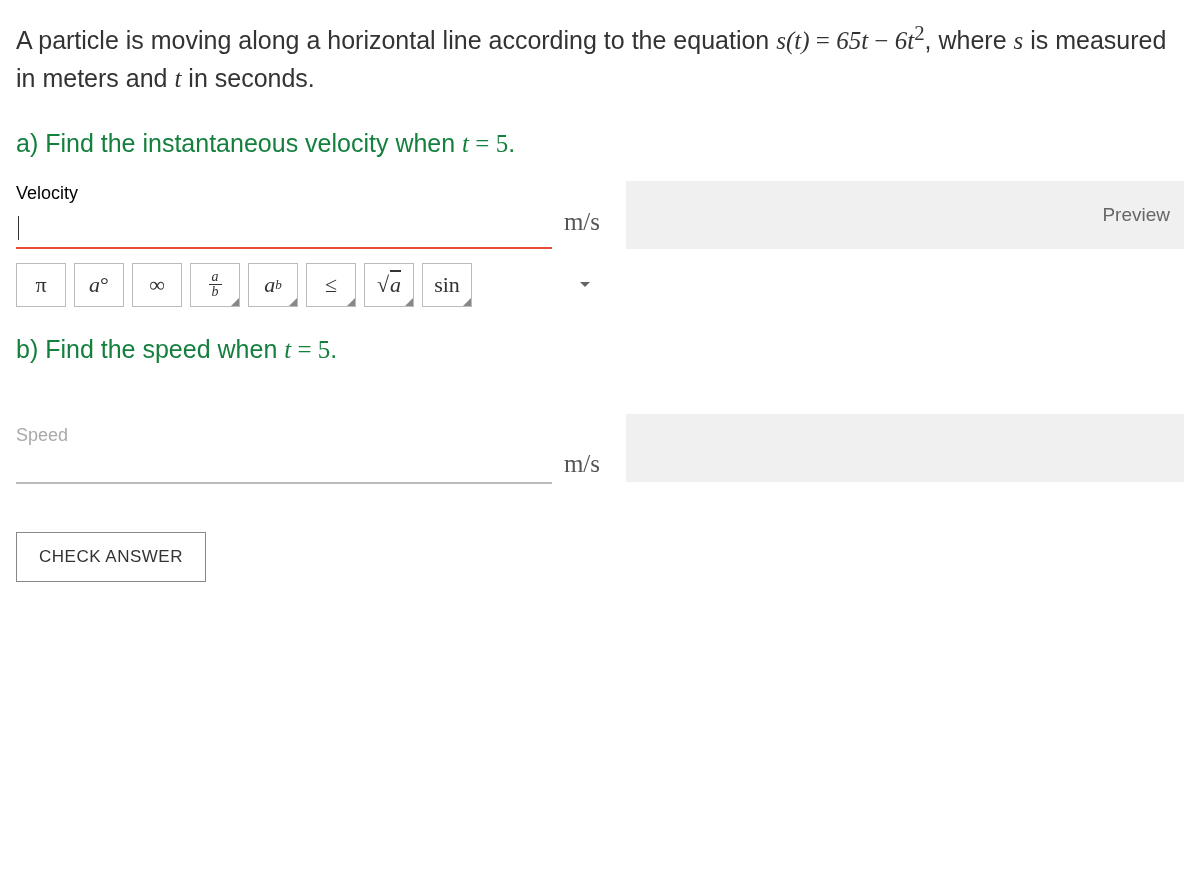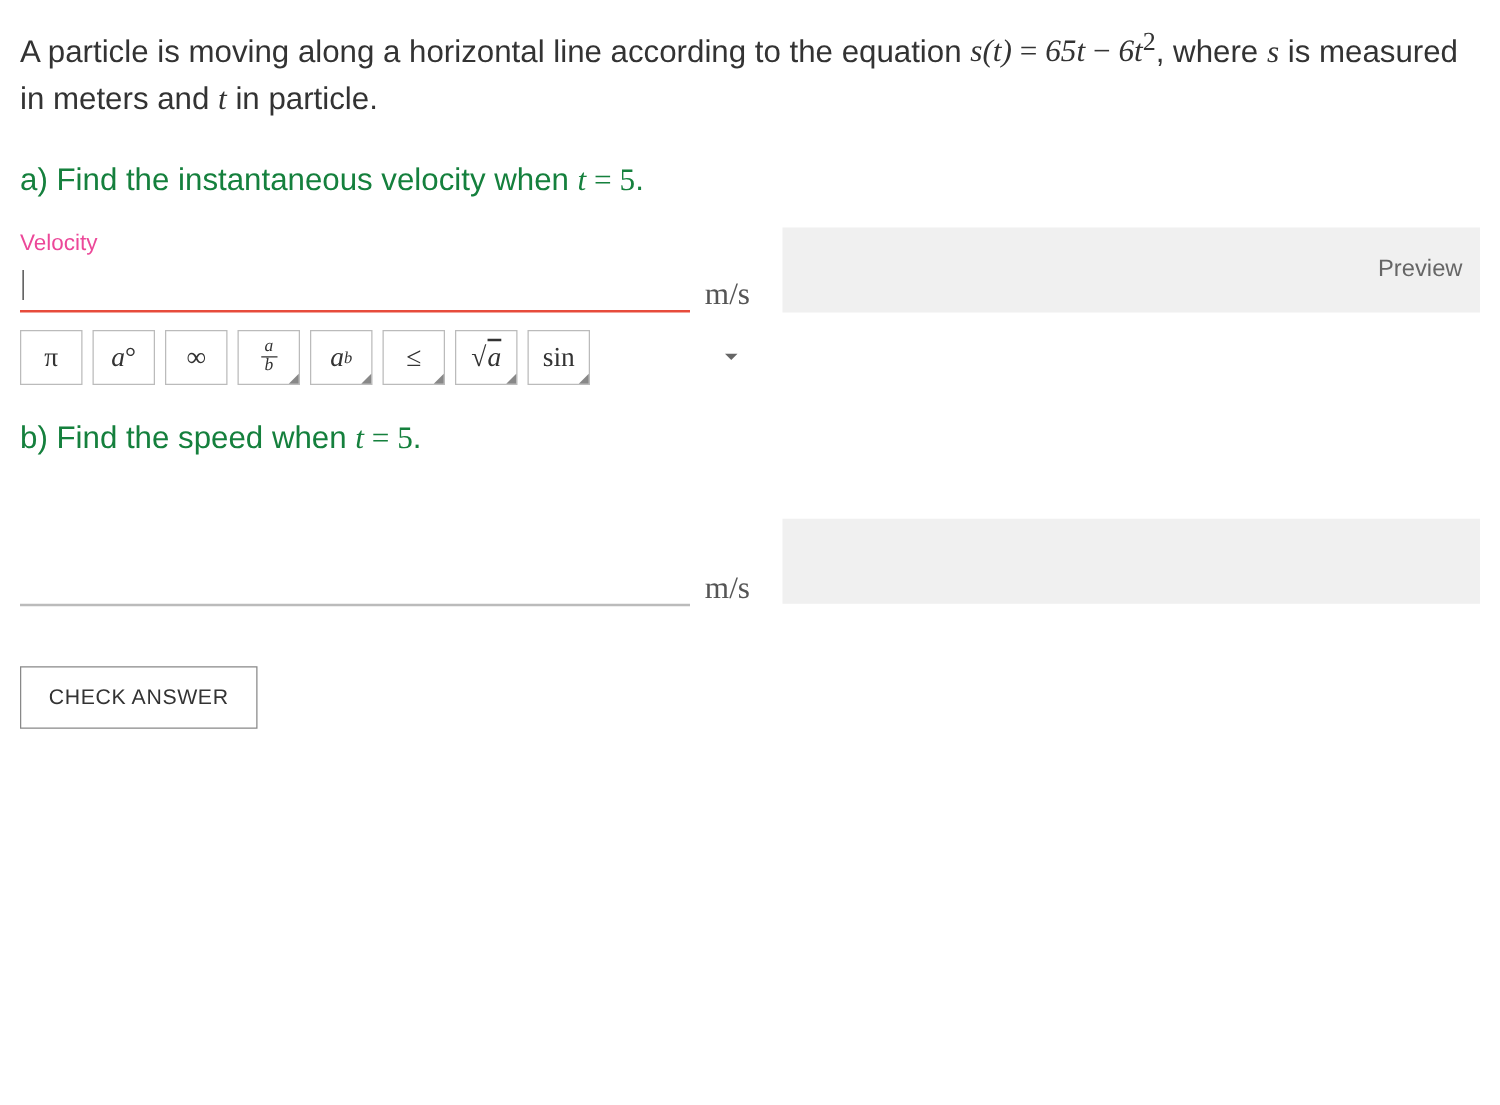--- a/index.html
+++ b/index.html
@@ -42,24 +42,24 @@
   }
   .input-block {
     width: 584px;
     position: relative;
   }
   .field-label {
     font-size: 18px;
     margin-bottom: 4px;
     color: #aaa;
   }
-  .field-label.error { color: #ec4899; }
+  .field-label.error { color: #000000; }
   .input-line {
     display: flex;
-    align-items: flex-end;
+    align-items: flex-start;
     gap: 12px;
   }
   .text-input {
     flex: 1;
     border: none;
     border-bottom: 2px solid #bbb;
     font-size: 25px;
     padding: 4px 2px 6px 2px;
     outline: none;
     color: #333;
@@ -149,21 +149,21 @@
   }
 </style>
 </head>
 <body>
 
 
 
 
 <div class="problem-text">
   <span>A particle is moving along a horizontal line according to the equation </span>
-  <span class="math"><i>s</i>(<i>t</i>) <span class="mathrm">=</span> 65<i>t</i> <span class="mathrm">−</span> 6<i>t</i><sup class="mathrm">2</sup></span><span>, where </span><span class="math">s</span><span> is measured in meters and </span><span class="math">t</span><span> in particle.</span>
+  <span class="math"><i>s</i>(<i>t</i>) <span class="mathrm">=</span> 65<i>t</i> <span class="mathrm">−</span> 6<i>t</i><sup class="mathrm">2</sup></span><span>, where </span><span class="math">s</span><span> is measured in meters and </span><span class="math">t</span><span> in seconds.</span>
 </div>
 
 
 <div class="part-label">
   <span>a) Find the instantaneous velocity when </span><span class="math"><i>t</i> <span class="mathrm">= 5</span></span><span>.</span>
 </div>
 
 <div class="row">
   <div class="input-block">
     <div class="field-label error">Velocity</div>
@@ -223,20 +223,21 @@
   </div>
 </div>
 
 
 <div class="part-label section-b">
   <span>b) Find the speed when </span><span class="math"><i>t</i> <span class="mathrm">= 5</span></span><span>.</span>
 </div>
 
 <div class="row speed-row">
   <div class="input-block">
+    <div class="field-label">Speed</div>
     <div class="input-line">
       <div class="text-input" style="min-height:34px;"></div>
       <span class="unit">m/s</span>
     </div>
   </div>
   <div class="preview-box" style="margin-bottom:2px;"></div>
 </div>
 
 <button class="check-btn">CHECK ANSWER</button>
 

